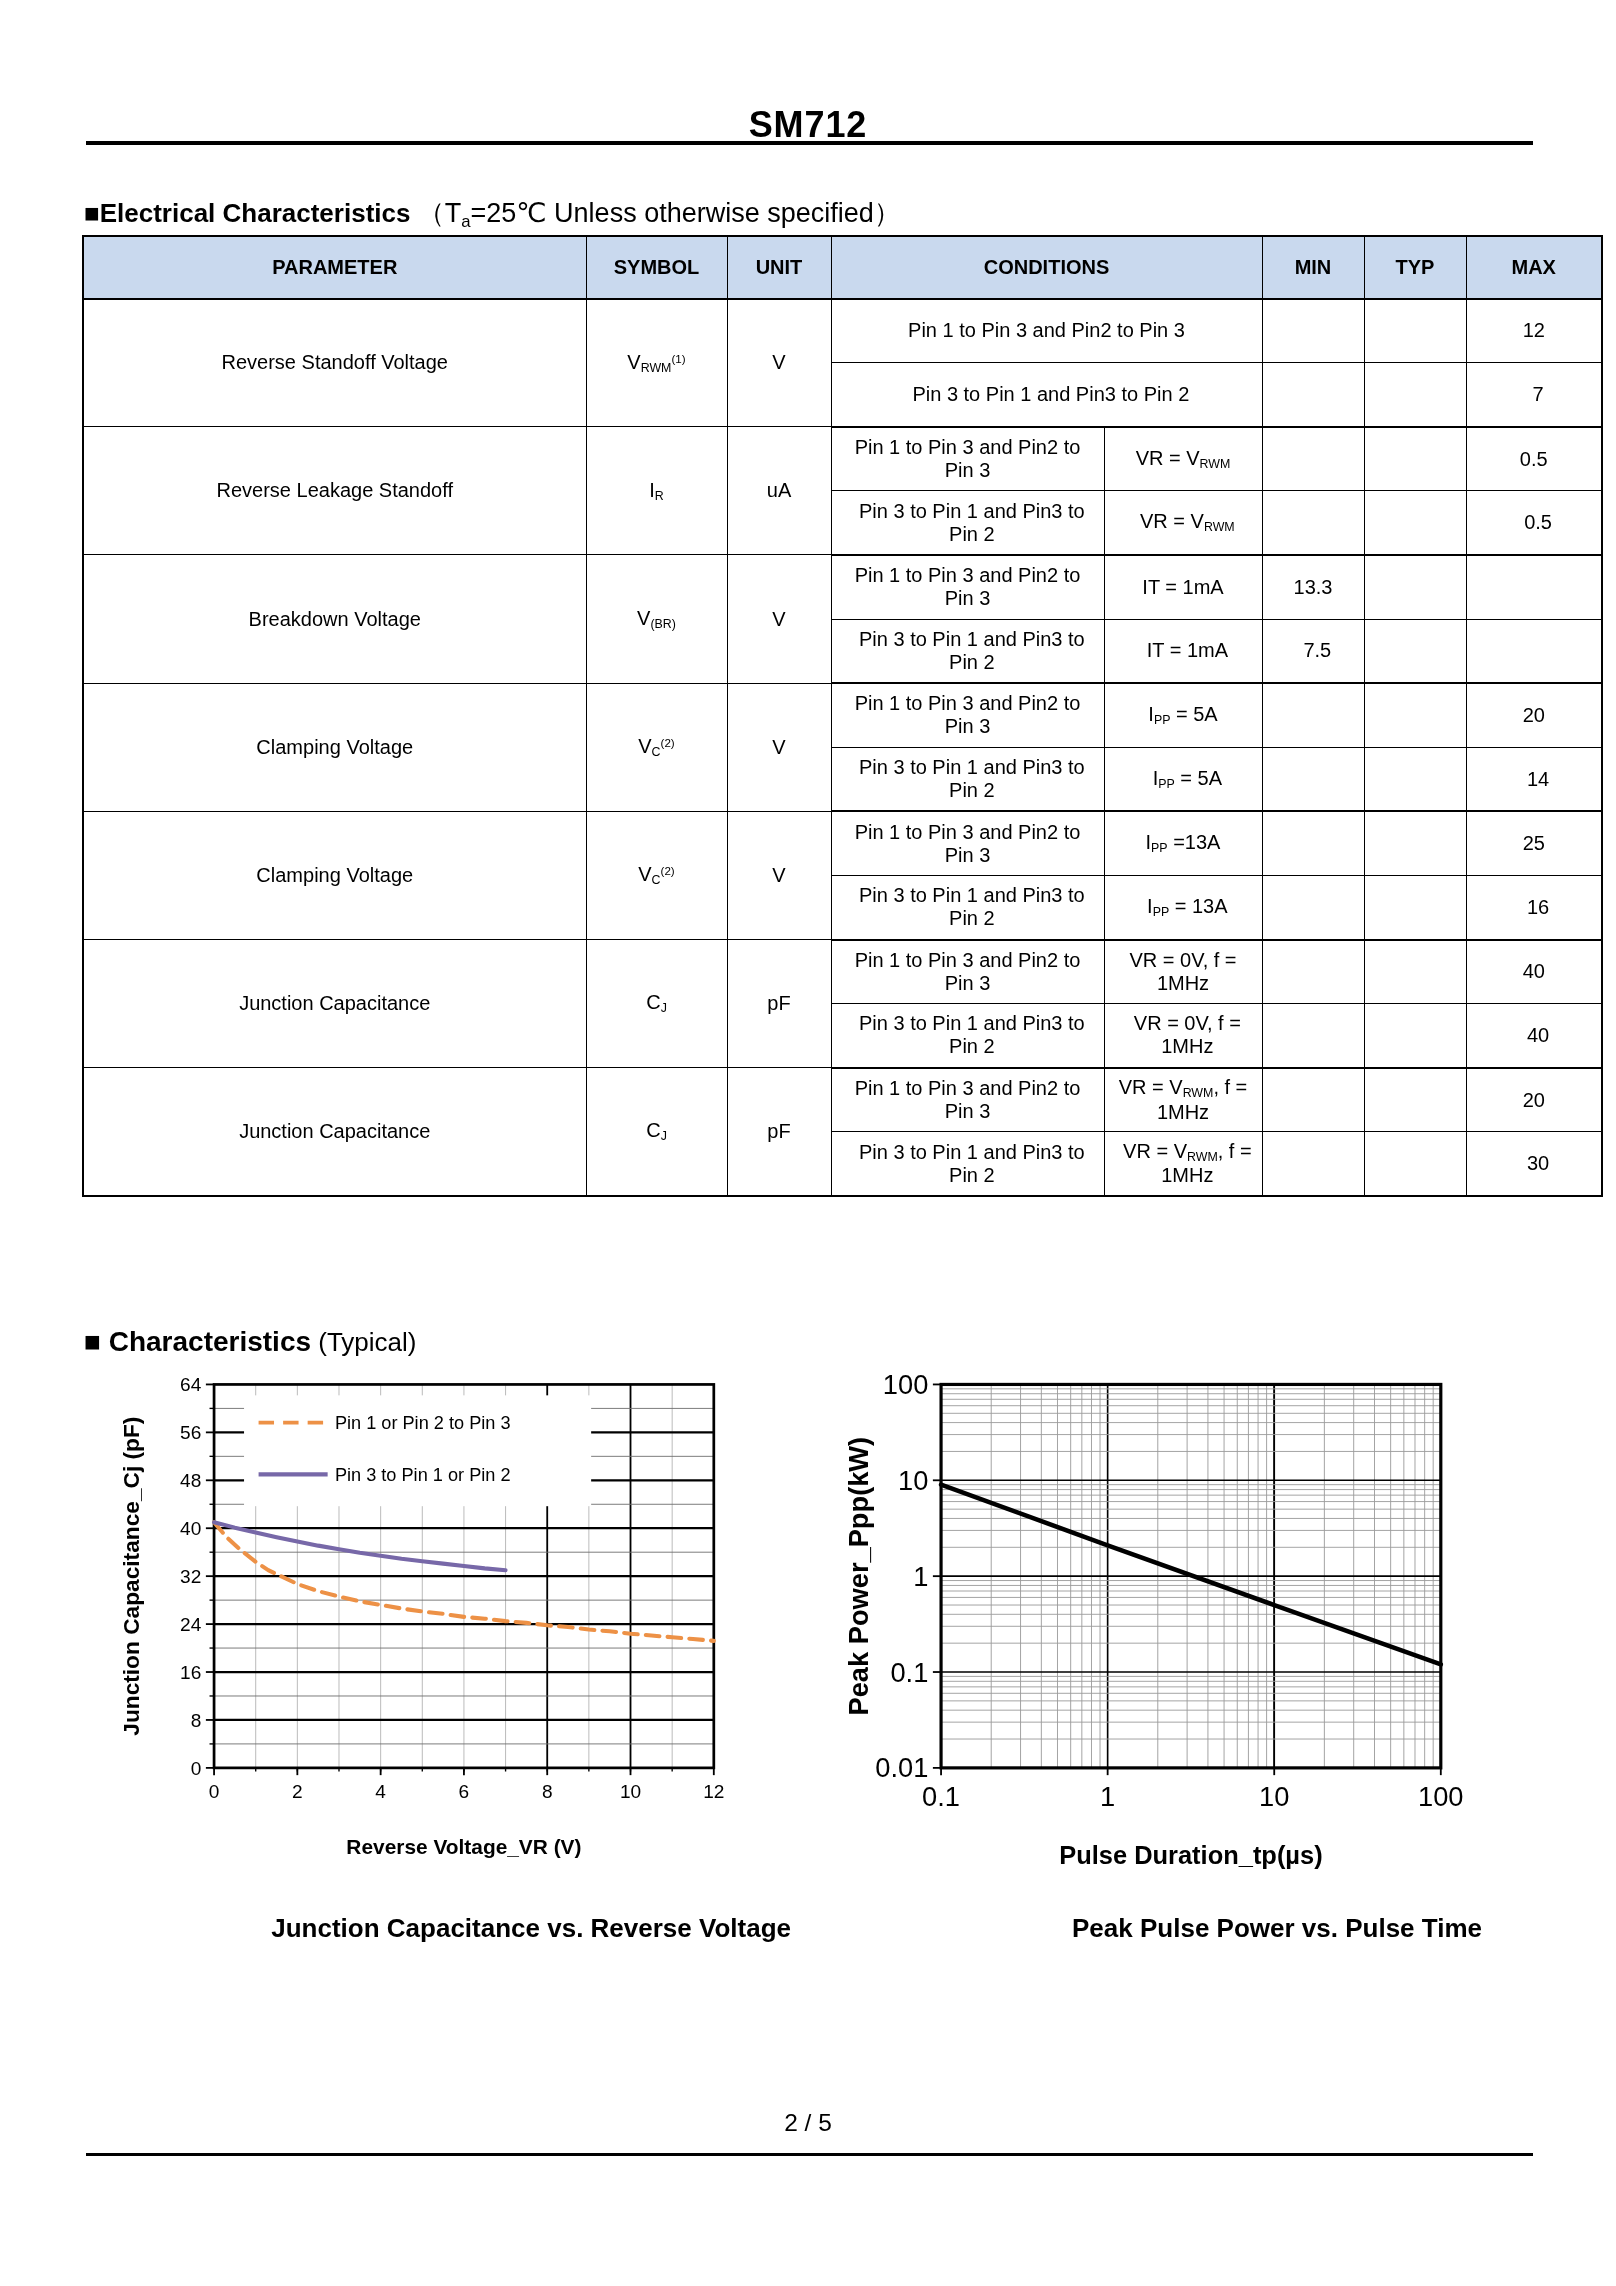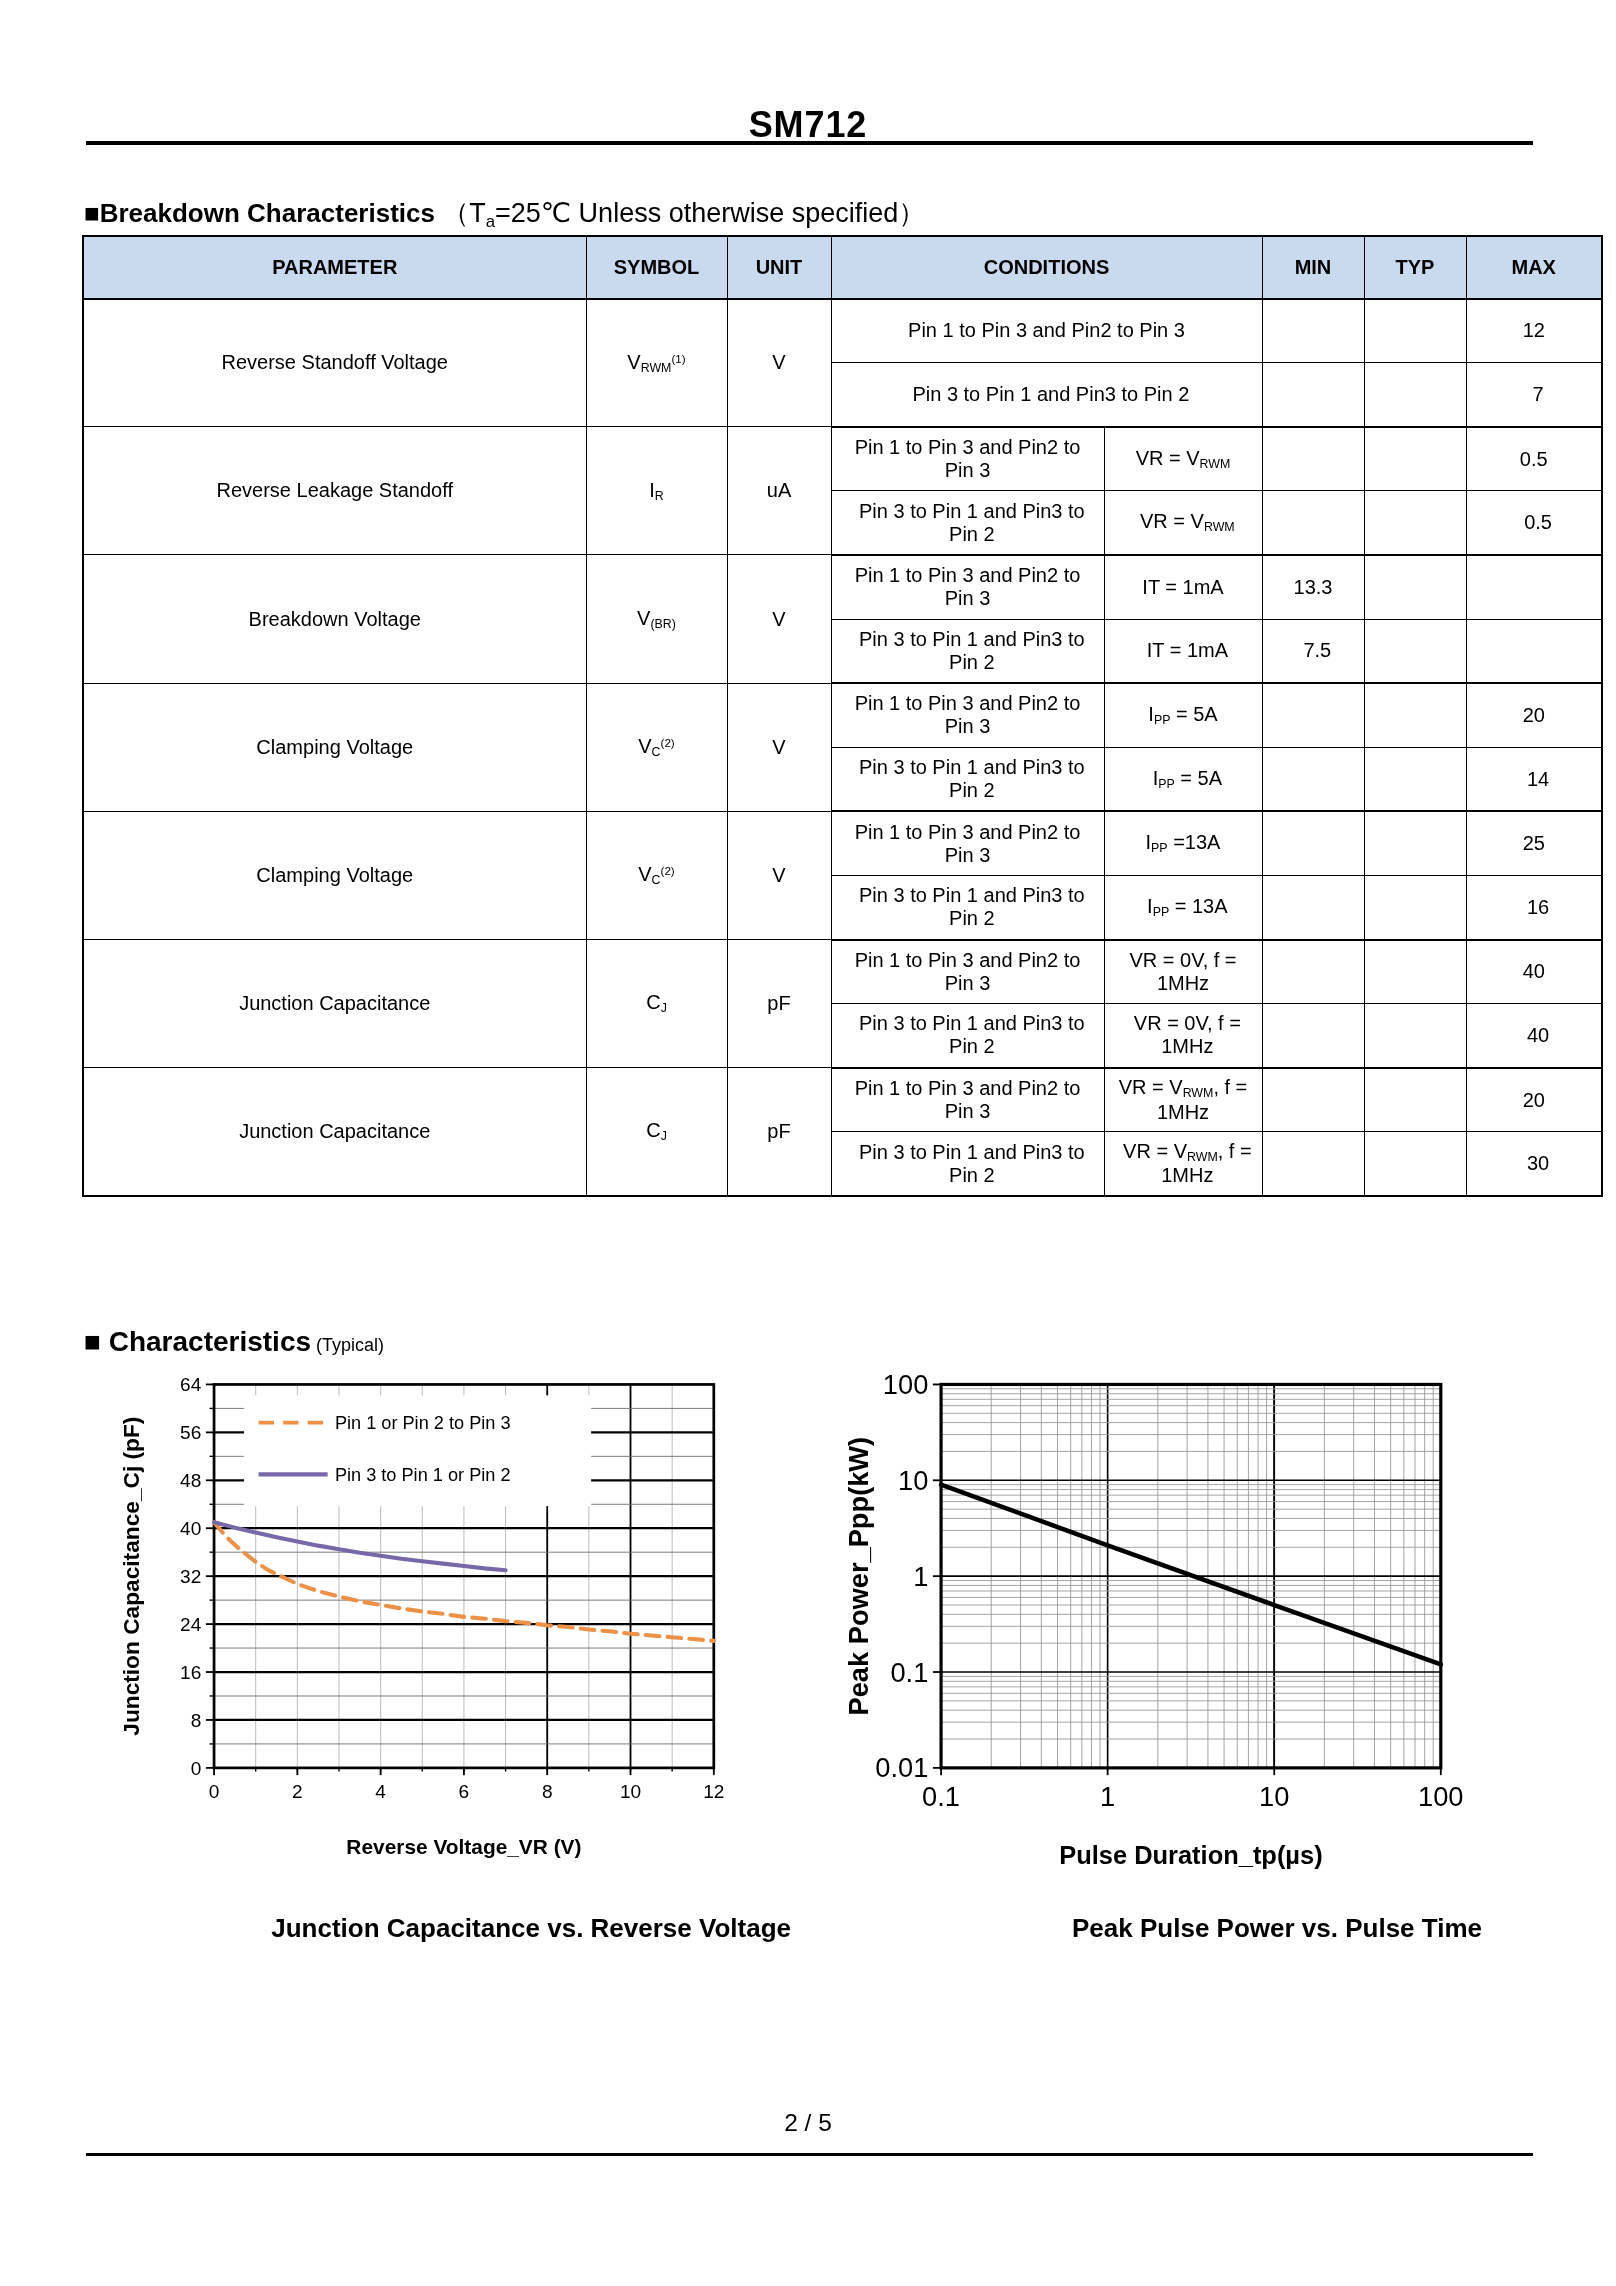--- a/index.html
+++ b/index.html
@@ -18,38 +18,38 @@
             border:2.7px solid #000;font-size:20px;margin-left:32px;}
   #ec-table th,#ec-table td{border:1.8px solid #000;text-align:center;vertical-align:middle;
             padding:1.8px 7.3px;overflow:hidden;}
   #ec-table th{background:#c9d9ee;font-weight:bold;height:57px;border-bottom:2.7px solid #000;}
   #ec-table td{height:59px;}
   #ec-table tr.group-end td{border-bottom:2.7px solid #000;padding-left:16px;}
 
   .footnotes{top:1193px;left:85px;font-size:20px;line-height:28px;}
   #ch-heading{top:1326px;left:84px;font-size:28px;}
   #ch-heading .b{font-weight:bold;}
-  #ch-heading .r{font-weight:normal;font-size:18px;}
+  #ch-heading .r{font-weight:normal;font-size:26px;}
 
   svg text{font-family:"Liberation Sans","DejaVu Sans",sans-serif;}
   .caption{font-size:26px;font-weight:bold;text-align:right;}
   #caption-left{top:1913px;left:136px;width:655px;}
   #caption-right{top:1913px;left:846px;width:636px;}
   #page-num{top:2109px;left:0;width:1616px;text-align:center;font-size:24.5px;}
   #footer-rule{top:2153px;left:86px;width:1447px;height:2.7px;background:#000;}
 </style>
 </head>
 <body>
 
 <div class="page">
   <div class="abs" id="doc-title">SM712</div>
   <div class="abs" id="title-rule"></div>
 
   <div class="abs" id="ec-heading">
-    <span class="b">■Breakdown Characteristics</span>
+    <span class="b">■Electrical Characteristics</span>
     <span class="r">（T<sub>a</sub>=25℃ Unless otherwise specified）</span>
   </div>
 
   <table class="abs" id="ec-table">
     <colgroup>
       <col style="width:503px">
         <col style="width:141px">
         <col style="width:104px">
       <col style="width:273px">
         <col style="width:158px">

